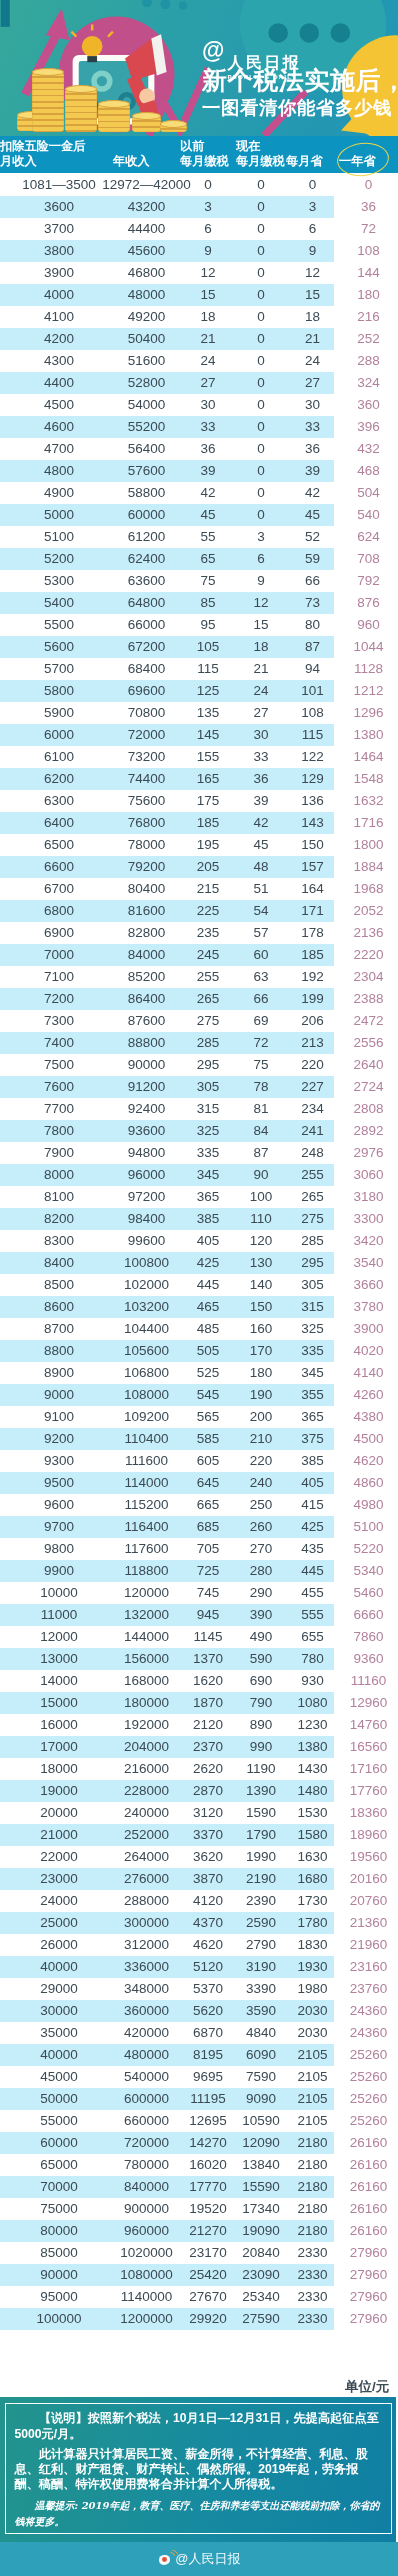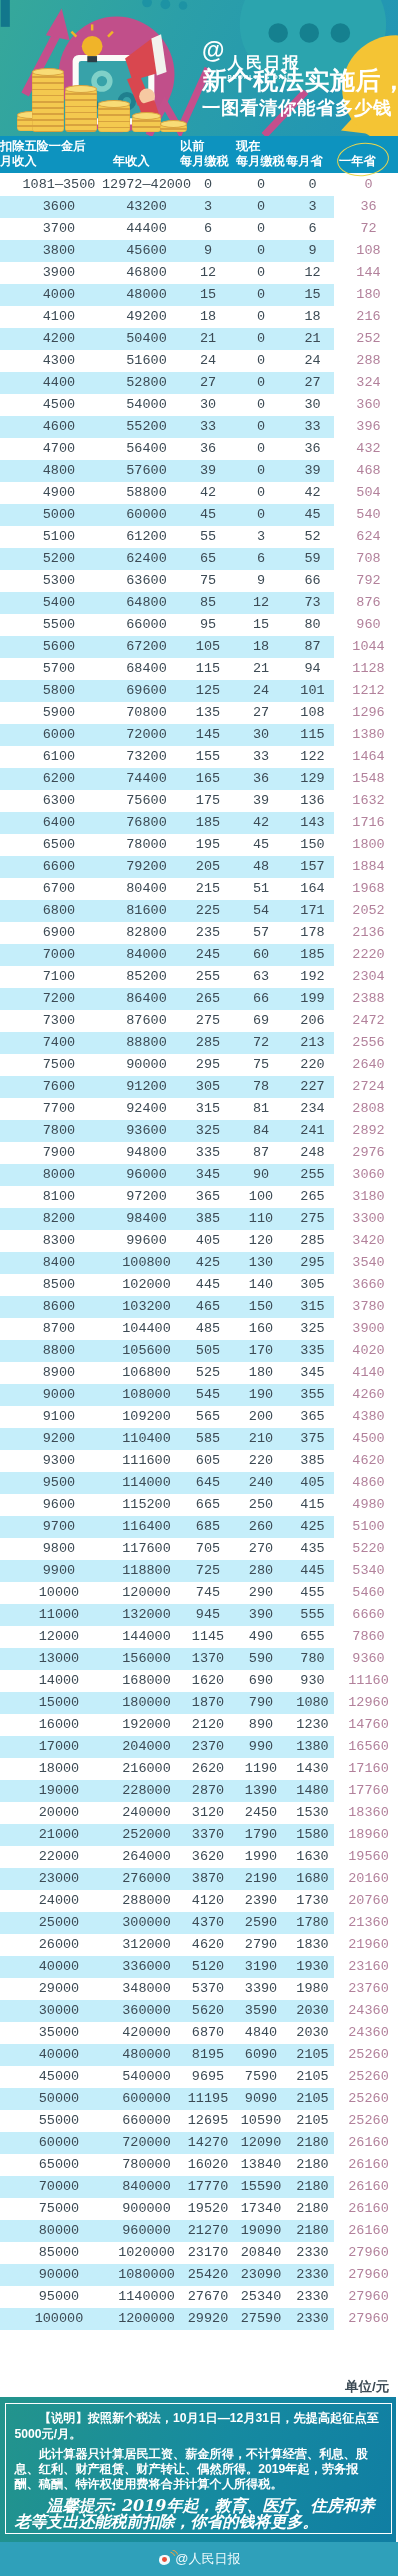--- a/index.html
+++ b/index.html
@@ -29,38 +29,38 @@
   
   .band{
     position:absolute;left:0;top:136px;width:399px;height:37px;background:#0d93bf;
     display:grid;grid-template-columns:113px 67px 56px 50px 53px 59px;
   }
   .band .hcell{display:flex;flex-direction:column;justify-content:flex-end;align-items:flex-start;
     padding-bottom:4.3px;color:#fff;font-weight:700;font-size:12.2px;line-height:14.7px;white-space:nowrap;}
   .ring{position:absolute;left:337px;top:143px;width:50px;height:31px;
     border:1.8px solid #e9d64e;border-radius:50%;transform:rotate(-6deg);}
   
-  .tbody{position:absolute;left:0;top:174px;width:334px;font-family:Liberation Mono, monospace;}
+  .tbody{position:absolute;left:0;top:174px;width:334px;}
   .trow{display:grid;grid-template-columns:113px 67px 56px 50px 53px 59px;height:22px;background:#ffffff;}
   .trow:nth-child(even){background:#c5eefa;}
   .trow .cell{display:flex;align-items:center;justify-content:center;
     font-size:13.5px;color:#3c4a54;line-height:22px;white-space:nowrap;}
   .trow .c0{padding-left:4.9px;}
   .trow .c5{color:#b2819b;}
   .unit-row{position:absolute;left:0;top:2376px;width:399px;height:21px;background:#ffffff;
     display:flex;align-items:center;justify-content:flex-end;padding-right:9.8px;box-sizing:border-box;
     font-size:13.5px;font-weight:600;color:#3c4a54;}
   
   .footer{position:absolute;left:0;top:2397px;width:396px;height:146px;
     background:linear-gradient(105deg,#23948c 0%,#168aa0 55%,#107ea3 100%);}
   .note-box{position:absolute;left:4.9px;top:6.1px;width:387px;height:131px;box-sizing:border-box;
     border:1.2px solid #ffffff;padding:7.3px 8.6px;overflow:hidden;color:#fff;}
   .note-box p{margin:0 0 4.9px 0;font-size:12.2px;line-height:15.3px;font-weight:700;text-indent:2em;letter-spacing:0;}
   .note-box p.script{font-family:"DejaVu Serif","Liberation Serif",serif;font-style:italic;
-    font-size:16px;line-height:16.5px;font-weight:700;margin-bottom:0;}
+    font-size:10px;line-height:16.5px;font-weight:700;margin-bottom:0;}
   .bottom-band{position:absolute;left:0;top:2542px;width:399px;height:34px;background:#2fa0ba;
     display:flex;align-items:center;justify-content:center;gap:2px;color:#f2fbfd;font-size:13px;}
   .weibo-ic{display:inline-block;width:14.7px;height:14.7px;position:relative;}
   .weibo-ic .eye{position:absolute;left:0;top:3.1px;width:11.6px;height:9.8px;background:#f2fbfd;border-radius:50% 45% 55% 50%;}
   .weibo-ic .pupil{position:absolute;left:3.1px;top:5.5px;width:4.9px;height:4.9px;background:#e8503a;border-radius:50%;}
   .weibo-ic .ray1,.weibo-ic .ray2{position:absolute;border:1.2px solid #f2a03d;border-color:#f2a03d transparent transparent transparent;border-radius:50%;}
   .weibo-ic .ray1{left:8px;top:0;width:5.5px;height:5.5px;transform:rotate(40deg);}
   .weibo-ic .ray2{left:9.8px;top:-1.8px;width:8px;height:8px;transform:rotate(40deg);}
 </style>
 </head>
@@ -760,21 +760,21 @@
         <span class="cell c1">228000</span>
         <span class="cell c2">2870</span>
         <span class="cell c3">1390</span>
         <span class="cell c4">1480</span>
         <span class="cell c5">17760</span>
       </div>
       <div class="trow">
         <span class="cell c0">20000</span>
         <span class="cell c1">240000</span>
         <span class="cell c2">3120</span>
-        <span class="cell c3">2450</span>
+        <span class="cell c3">1590</span>
         <span class="cell c4">1530</span>
         <span class="cell c5">18360</span>
       </div>
       <div class="trow">
         <span class="cell c0">21000</span>
         <span class="cell c1">252000</span>
         <span class="cell c2">3370</span>
         <span class="cell c3">1790</span>
         <span class="cell c4">1580</span>
         <span class="cell c5">18960</span>

